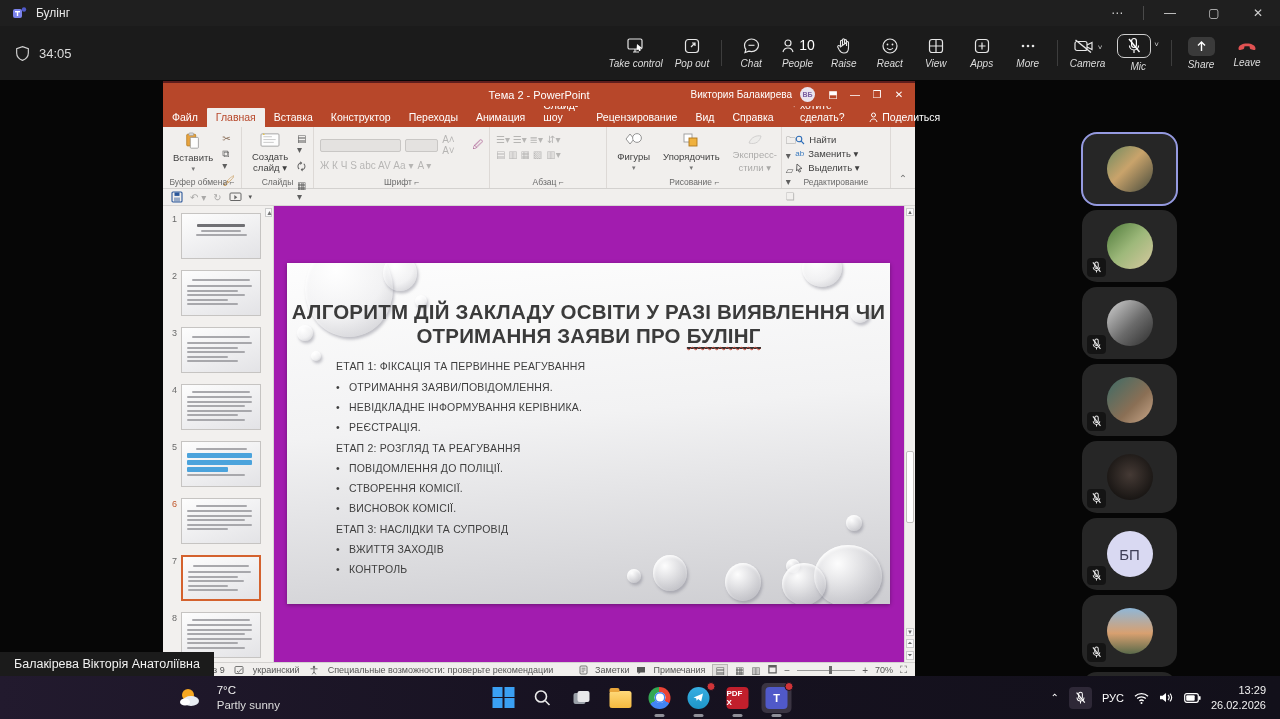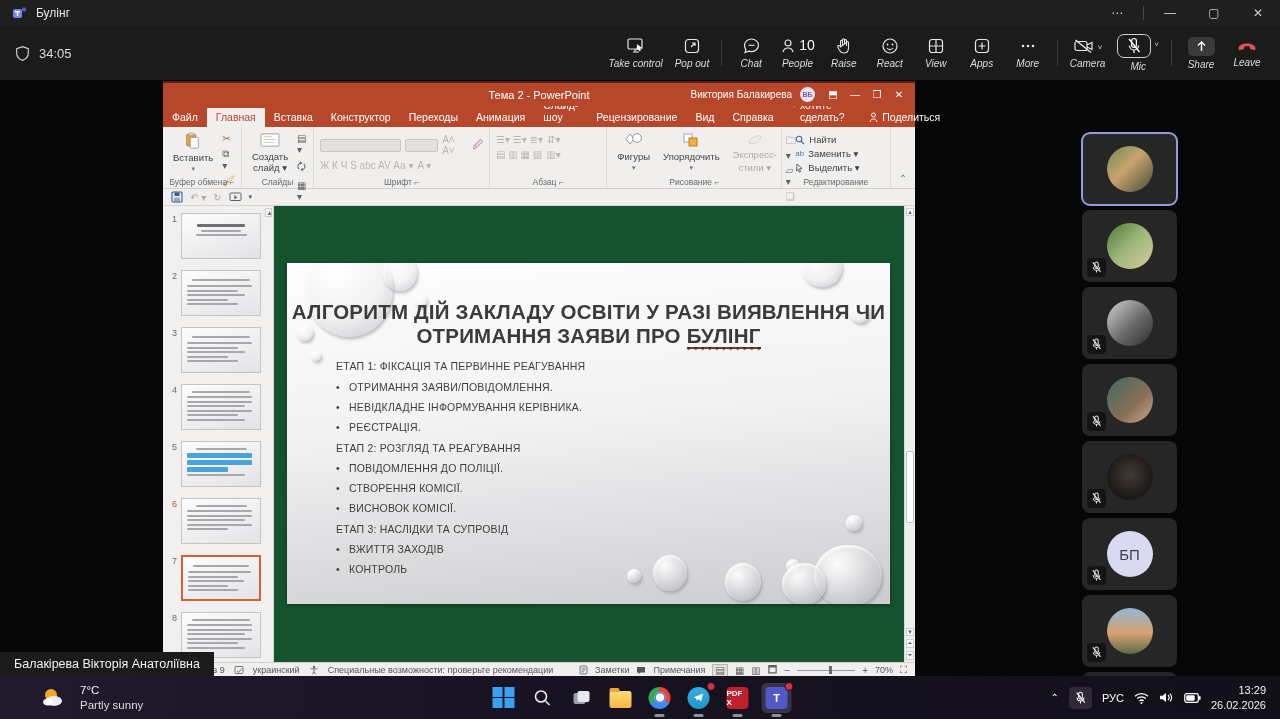--- a/index.html
+++ b/index.html
@@ -69,21 +69,21 @@
   .thumb-item { display:flex; gap:4px; margin-bottom:11px; }
   .thumb-num { width:12px; font-size:9px; color:#6a6a6a; padding-top:1px; text-align:right; }
   .thumb-num.accent { color:#c0572b; }
   .thumb-pic { width:80px; height:46px; background:linear-gradient(160deg,#fdfdfd,#e3e3e6); border:1px solid #c6c4c2; position:relative; padding:6px 5px 3px; overflow:hidden; }
   .thumb-item.current .thumb-pic { border:2px solid #d4622e; }
   .ph { background:#a8a8ac; height:2px; margin-bottom:2.5px; border-radius:1px; }
   .ph.t { background:#707074; height:3px; margin:4px auto 3px; width:70%; }
   .ph.blue { background:#4ba3dc; height:5px; margin-bottom:2px; }
   .ph.w60{width:60%;} .ph.w75{width:75%;} .ph.w85{width:85%;} .ph.w95{width:95%;}
 
-  .editor { flex:1; background:#14532d; position:relative; overflow:hidden; }
+  .editor { flex:1; background:#a21caf; position:relative; overflow:hidden; }
   .slide { position:absolute; left:13px; top:57px; width:603px; height:341px; background:linear-gradient(175deg,#fdfdfd 0%,#f2f2f3 45%,#cdcdd1 100%); box-shadow:0 1px 4px rgba(0,0,0,.35); overflow:hidden; }
   .drop { position:absolute; border-radius:50%; background:radial-gradient(circle at 35% 30%, rgba(255,255,255,.95), rgba(215,215,220,.25) 55%, rgba(150,150,160,.5)); box-shadow:inset 1px 2px 3px rgba(255,255,255,.9), 1.5px 2.5px 3px rgba(110,110,125,.4); }
   .slide-title { margin-top:37px; text-align:center; font-weight:bold; font-size:20.5px; line-height:1.18; color:#3b3b3b; letter-spacing:.2px; position:relative; z-index:2; }
   .u-word { border-bottom:2.5px solid #333; text-decoration:underline wavy #cf4a3a; text-decoration-thickness:1px; text-underline-offset:3px; }
   .slide-lines { margin:12px 0 0 49px; position:relative; z-index:2; }
   .s-line { font-size:10.5px; color:#3e3e3e; letter-spacing:.2px; margin-bottom:8.3px; display:flex; }
   .s-line .dot { width:13px; color:#3e3e3e; }
   .s-line.stage-line .dot { width:0; }
 
   .vscroll { width:11px; background:#f1efed; border-left:1px solid #dcdad8; position:relative; }
@@ -94,36 +94,36 @@
   .st-right { margin-left:auto; display:flex; align-items:center; gap:7px; }
   .zoom-track { width:58px; height:1px; background:#9a9a9a; position:relative; }
   .zoom-thumb { position:absolute; left:55%; top:-3.5px; width:3px; height:8px; background:#6a6a6a; }
 
   
   .presenter { position:absolute; left:0; bottom:-1px; background:#1b1b1b; color:#f2f2f2; font-size:12.5px; padding:5px 14px 6px; }
 
   
   .people-panel { position:absolute; right:0; top:0; width:202px; height:596px; padding-top:53px; }
   .pgrid { display:flex; flex-wrap:wrap; gap:5px; padding-left:4px; width:198px; }
-  .ptile { width:95px; height:72px; background:#262626; border-radius:8px; position:relative; display:flex; align-items:center; justify-content:center; }
+  .ptile { width:95px; height:72px; background:#262626; border-radius:15px; position:relative; display:flex; align-items:center; justify-content:center; }
   .ptile.active { outline:2.5px solid #959ae0; outline-offset:-1px; }
   .pava { width:46px; height:46px; border-radius:50%; display:flex; align-items:center; justify-content:center; font-size:15px; color:#3f3f58; }
   .mic-badge { position:absolute; left:5px; bottom:5px; width:19px; height:19px; border-radius:4px; background:rgba(18,18,18,.88); display:flex; align-items:center; justify-content:center; }
   .av1{background:linear-gradient(135deg,#6d8a60,#c9a36b 45%,#454a3c);} 
   .av2{background:linear-gradient(135deg,#4e7a3a,#9db87a 50%,#d8c9a0);} 
   .av3{background:linear-gradient(135deg,#d4d4d4,#6a6a6a 55%,#2c2c2c);} 
   .av4{background:linear-gradient(135deg,#3d6b66,#8a6f55 60%,#caa88a);} 
   .av5{background:radial-gradient(circle at 50% 45%,#453a35,#181513 75%);} 
   .av6{background:#d9d9f2;} 
   .av7{background:linear-gradient(180deg,#8fb7d8,#d8a070 55%,#5a6a4a);} 
   .av8{background:linear-gradient(135deg,#8a5a3a,#c89a6a 55%,#6a4a3a);}
 
   
   .taskbar { position:absolute; left:0; bottom:0; width:1280px; height:43px; background:linear-gradient(90deg,#221a2e 0%,#171221 45%,#12101a 100%); display:flex; align-items:center; color:#fff; }
-  .weather { display:flex; align-items:center; gap:14px; margin-left:40px; width:240px; }
+  .weather { display:flex; align-items:center; gap:14px; margin-left:40px; width:240px;justify-content:flex-end; }
   .weather .wt { font-size:11.5px; line-height:1.25; color:#f2f2f2; }
   .weather .wc2 { color:#dddddd; }
   .tb-center { position:absolute; left:50%; transform:translateX(-50%); display:flex; align-items:center; gap:9px; height:100%; }
   .task-ic { width:30px; height:30px; border-radius:5px; display:flex; align-items:center; justify-content:center; position:relative; }
   .task-ic.open::after { content:""; position:absolute; bottom:-4px; left:10px; width:10px; height:2.5px; border-radius:2px; background:#8f8f98; }
   .task-ic.active-app { background:#3a3442; }
   .red-dot { position:absolute; top:-1px; right:-2px; width:9px; height:9px; border-radius:50%; background:#d13438; border:1.5px solid #171221; }
   .chrome-ic { width:22px; height:22px; border-radius:50%; background:conic-gradient(#ea4335 0 33%, #4285f4 33% 66%, #34a853 66% 100%); position:relative; }
   .chrome-ic::after { content:""; position:absolute; inset:5.5px; border-radius:50%; background:#fff; box-shadow:0 0 0 1.5px #4285f4 inset; }
   .tg-ic { width:22px; height:22px; border-radius:50%; background:linear-gradient(180deg,#37aee2,#1e96c8); display:flex; align-items:center; justify-content:center; }

